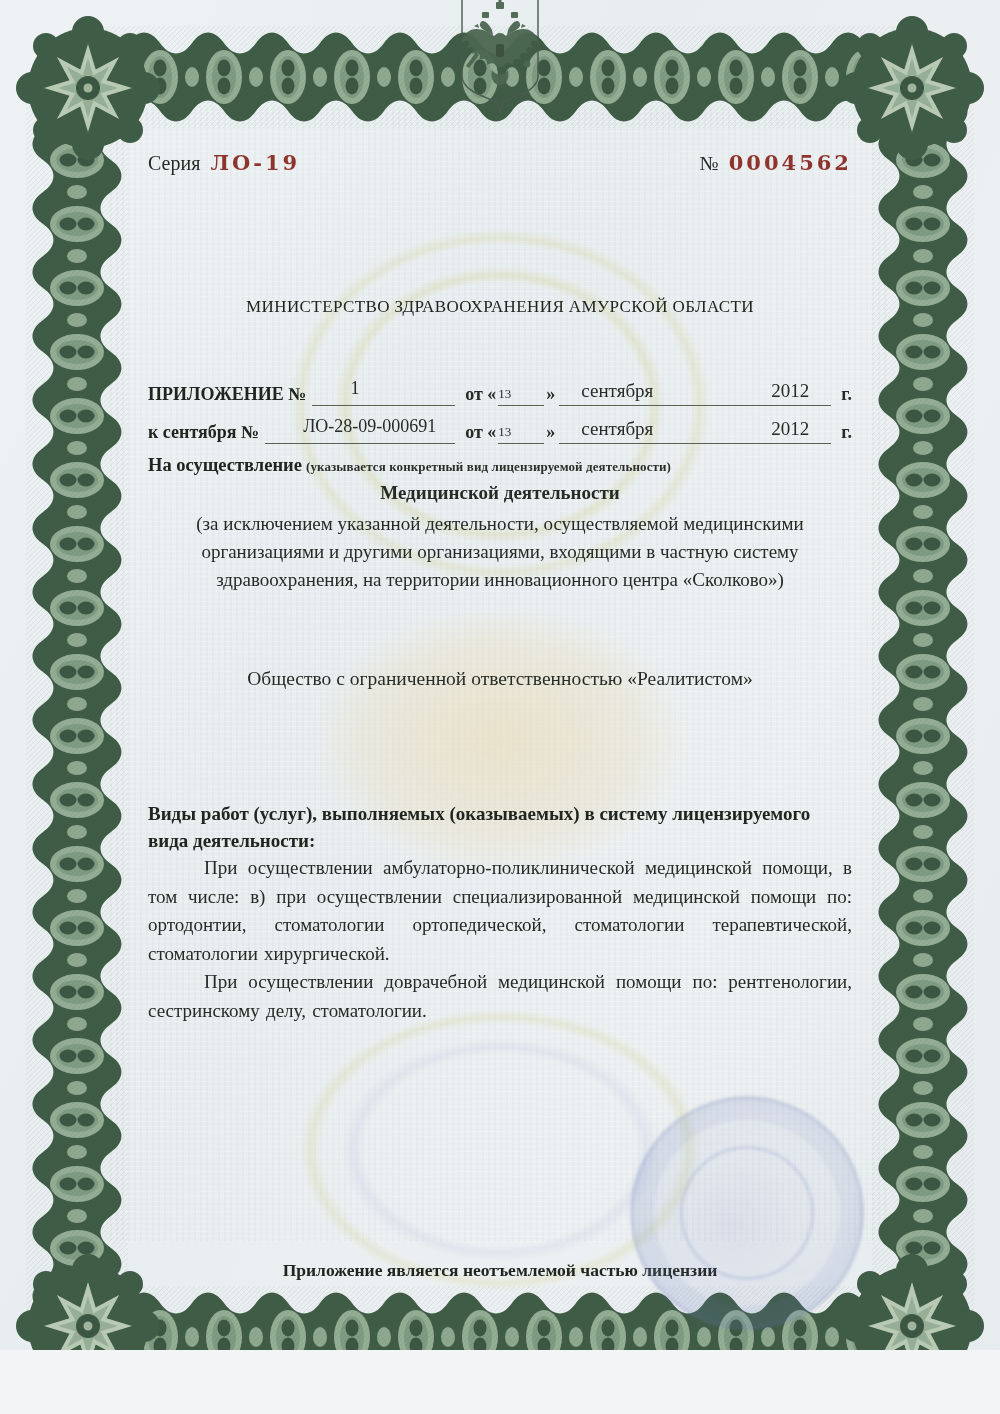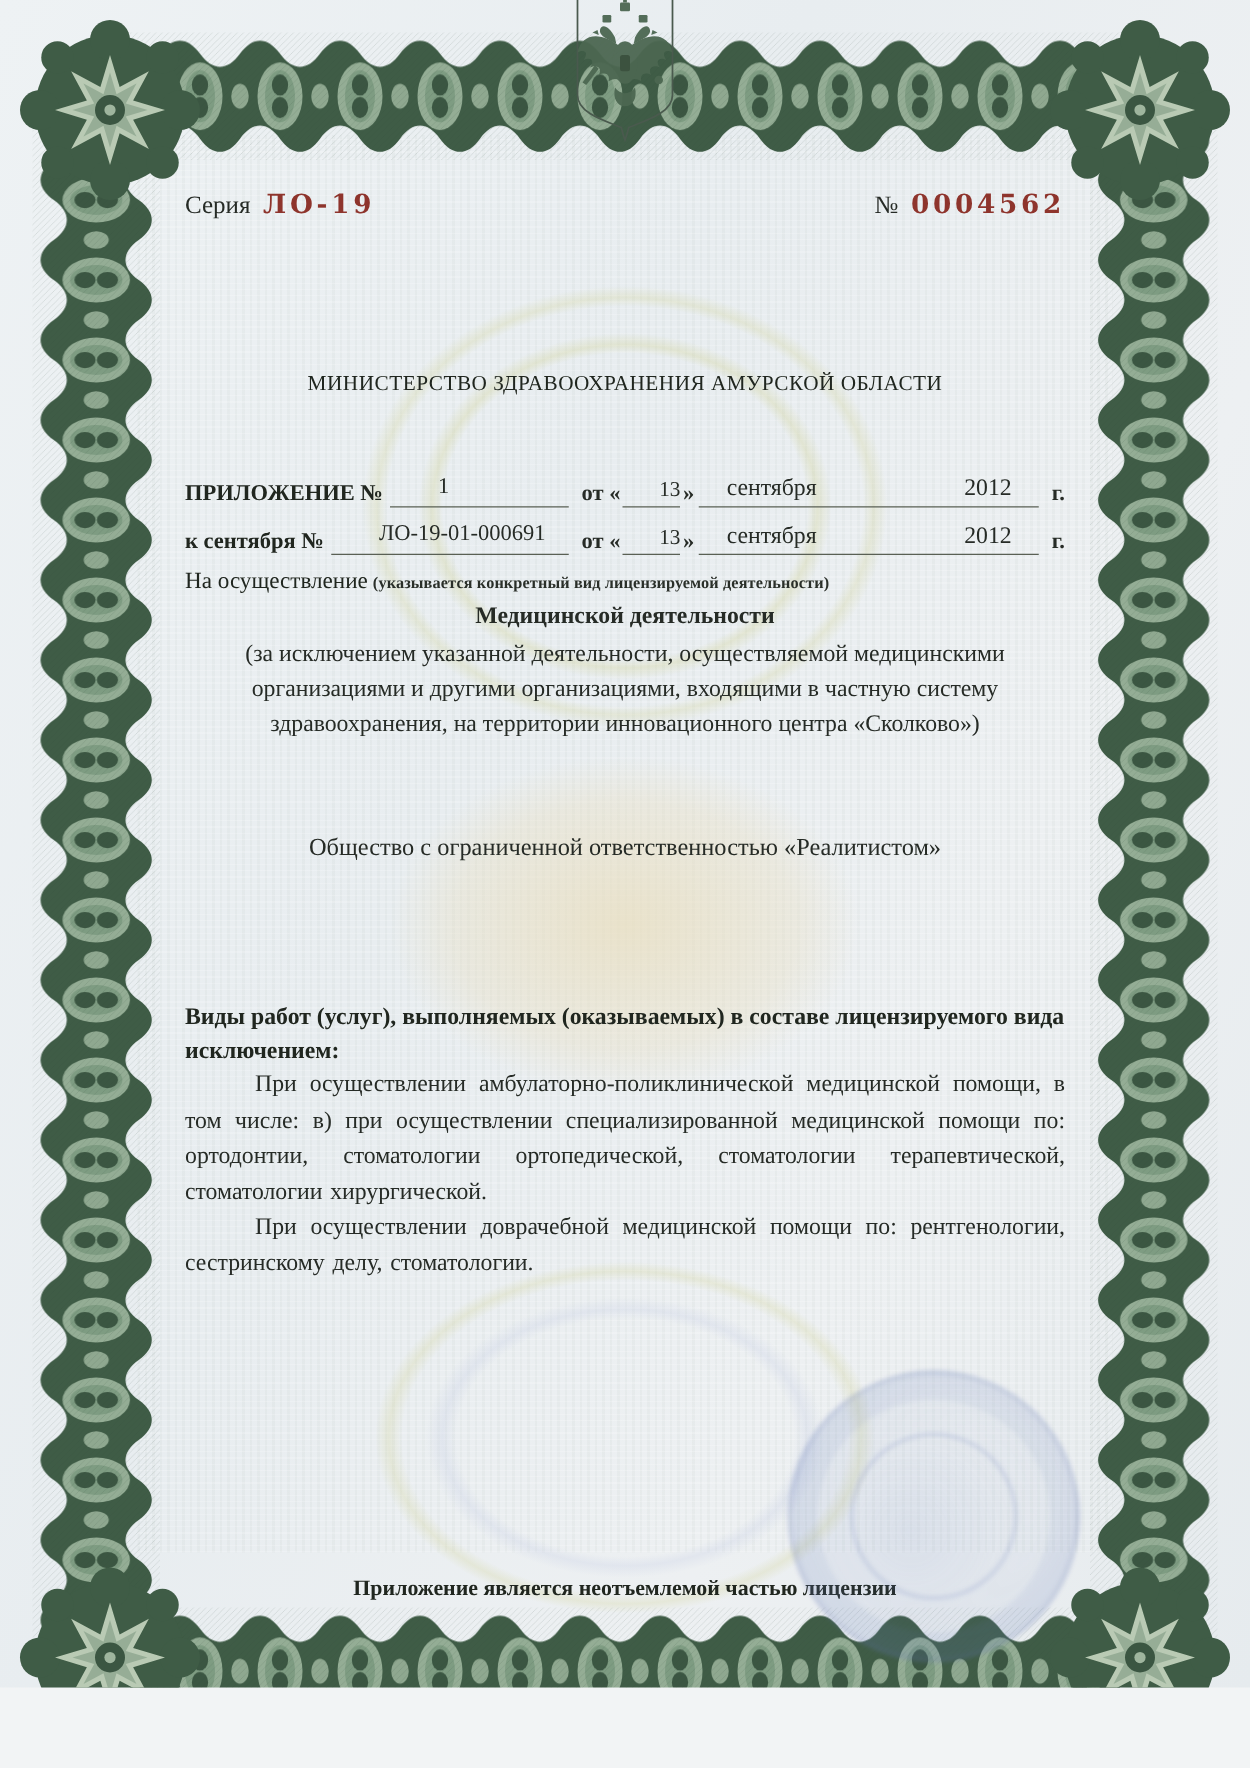--- a/index.html
+++ b/index.html
@@ -56,25 +56,25 @@
     position:absolute;left:-20px;right:-20px;top:297px;text-align:center;
     font-weight:normal;font-size:17px;letter-spacing:0.4px;white-space:nowrap;color:#20261f;
   }
   .form-block{position:absolute;left:0;right:0;top:368px;}
   .form-row{display:flex;align-items:flex-end;font-size:19px;height:38px;}
   .f-label{font-weight:bold;font-size:18px;white-space:nowrap;padding:0 6px 1px 0;color:#20261f;}
   .f-underline{border-bottom:1.2px solid #5a6054;padding-bottom:3px;}
   .f-value{flex:1;padding-left:38px;font-size:18px;}
   .f-value .lift{position:relative;top:-3px;display:inline-block;}
   .f-ot{font-weight:bold;font-size:18px;white-space:nowrap;padding:0 2px 1px 10px;}
-  .f-day{width:46px;text-align:right;font-size:17px;}
+  .f-day{width:46px;text-align:left;font-size:13px;}
   .f-quote{font-weight:bold;font-size:18px;padding:0 4px 1px 2px;}
   .f-my{width:228px;display:flex;justify-content:space-between;padding:0 22px 3px 22px;font-size:19px;}
   .f-g{font-weight:bold;font-size:18px;padding:0 0 1px 10px;}
-  .inline-label{font-weight:normal;font-size:18.5px;color:#20261f;}
+  .inline-label{font-weight:bold;font-size:18.5px;color:#20261f;}
   .small-note{font-weight:bold;font-size:13px;letter-spacing:0.1px;color:#2a2f29;}
   .sec-activity{position:absolute;left:0;right:0;top:452px;line-height:26px;}
   .med-title{position:absolute;left:0;right:0;top:482px;text-align:center;font-weight:bold;font-size:19px;}
   .med-par{position:absolute;left:12px;right:12px;top:510px;text-align:center;font-size:19px;line-height:28px;}
   .sec-issued{position:absolute;left:0;right:0;top:612px;line-height:26px;}
   .company{position:absolute;left:0;right:0;top:668px;text-align:center;font-size:19.5px;}
   .works-heading{position:absolute;left:0;right:0;top:800px;font-weight:bold;font-size:19px;line-height:27px;color:#20261f;}
   .works-pars{position:absolute;left:0;right:0;top:854px;}
   .works-pars p{margin:0;font-size:19px;line-height:28.6px;text-align:justify;text-indent:56px;word-spacing:1.5px;}
   .footer-line{position:absolute;left:0;right:0;top:1260px;text-align:center;font-weight:bold;font-size:17.5px;color:#20261f;}
@@ -208,21 +208,21 @@
         <span class="f-underline f-day"><span class="lift">13</span></span>
         <span class="f-quote">»</span>
         <span class="f-underline f-my">
           <span>сентября</span>
           <span>2012</span>
         </span>
         <span class="f-g">г.</span>
       </div>
       <div class="form-row">
         <span class="f-label">к сентября №</span>
-        <span class="f-underline f-value"><span class="lift">ЛО-19-01-000691</span></span>
+        <span class="f-underline f-value"><span class="lift">ЛО-28-09-000691</span></span>
         <span class="f-ot">от «</span>
         <span class="f-underline f-day"><span class="lift">13</span></span>
         <span class="f-quote">»</span>
         <span class="f-underline f-my">
           <span>сентября</span>
           <span>2012</span>
         </span>
         <span class="f-g">г.</span>
       </div>
     </div>
@@ -231,21 +231,21 @@
       <span class="inline-label">На осуществление</span>
       <span class="small-note">(указывается конкретный вид лицензируемой деятельности)</span>
     </div>
 
     <div class="med-title">Медицинской деятельности</div>
     <div class="med-par">(за исключением указанной деятельности, осуществляемой медицинскими организациями и другими организациями, входящими в частную систему здравоохранения, на территории инновационного центра «Сколково»)</div>
 
 
     <div class="company">Общество с ограниченной ответственностью «Реалитистом»</div>
 
-    <div class="works-heading">Виды работ (услуг), выполняемых (оказываемых) в составе лицензируемого вида исключением:</div>
+    <div class="works-heading">Виды работ (услуг), выполняемых (оказываемых) в систему лицензируемого вида деятельности:</div>
 
     <div class="works-pars">
       <p>При осуществлении амбулаторно-поликлинической медицинской помощи, в том числе: в) при осуществлении специализированной медицинской помощи по: ортодонтии, стоматологии ортопедической, стоматологии терапевтической, стоматологии хирургической.</p>
       <p>При осуществлении доврачебной медицинской помощи по: рентгенологии, сестринскому делу, стоматологии.</p>
     </div>
 
     <div class="footer-line">Приложение является неотъемлемой частью лицензии</div>
   </div>
 
   <div class="stamp"></div>

